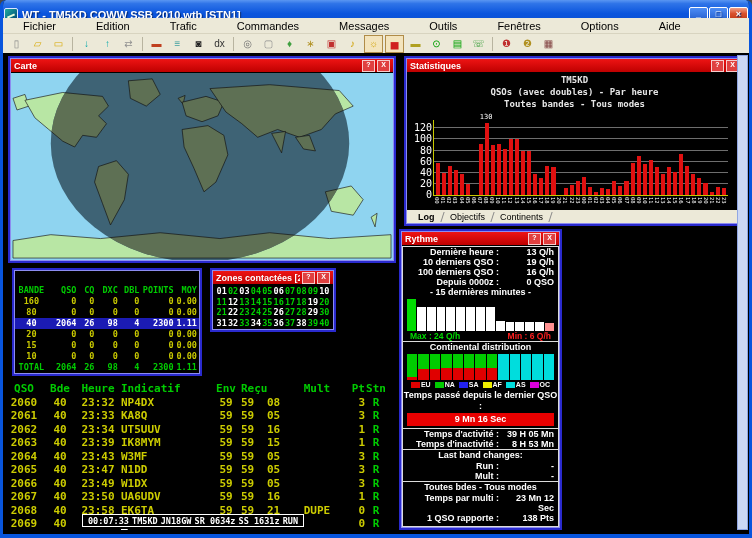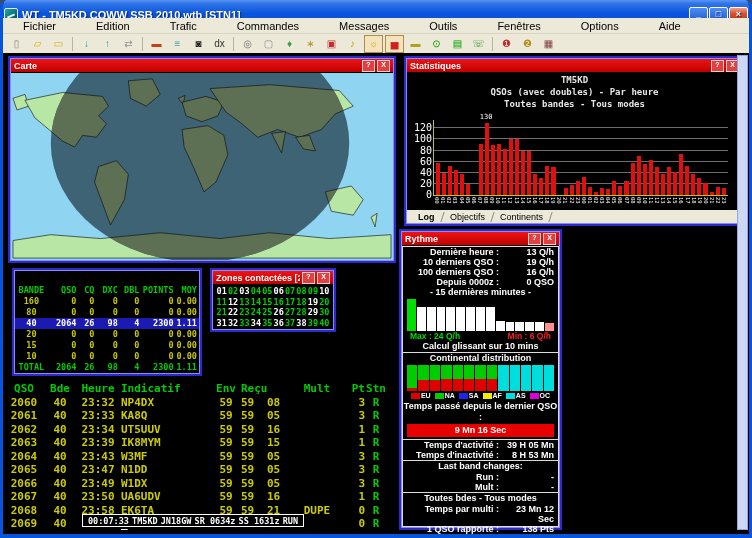--- a/index.html
+++ b/index.html
@@ -599,21 +599,20 @@
               <div class="ry-minbar" style="height: 28%; background: rgb(255, 255, 255);"></div>
               <div class="ry-minbar" style="height: 28%; background: rgb(255, 255, 255);"></div>
               <div class="ry-minbar" style="height: 28%; background: rgb(255, 255, 255);"></div>
               <div class="ry-minbar" style="height: 28%; background: rgb(255, 255, 255);"></div>
               <div class="ry-minbar" style="height: 26%; background: rgb(255, 144, 144);"></div>
             </div>
             <div class="ry-maxmin">
               <span class="ry-max">Max : 24 Q/h</span>
               <span class="ry-min">Min : 6 Q/h</span>
             </div>
-            <div class="ry-center">Calcul glissant sur 10 mins</div>
           </div>
           <div class="ry-sec">
             <div class="ry-center">Continental distribution</div>
             <div class="ry-contchart">
               <div class="ry-contbar">
                 <div style="height: 88%; background: rgb(0, 204, 0);"></div>
                 <div style="height: 12%; background: rgb(224, 0, 0);"></div>
               </div>
               <div class="ry-contbar">
                 <div style="height: 58%; background: rgb(0, 204, 0);"></div>

